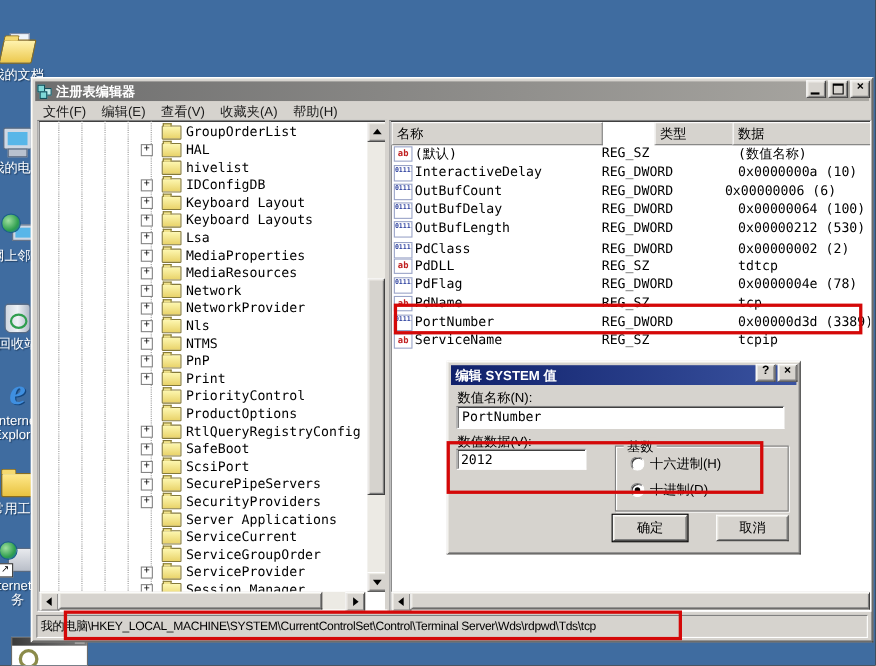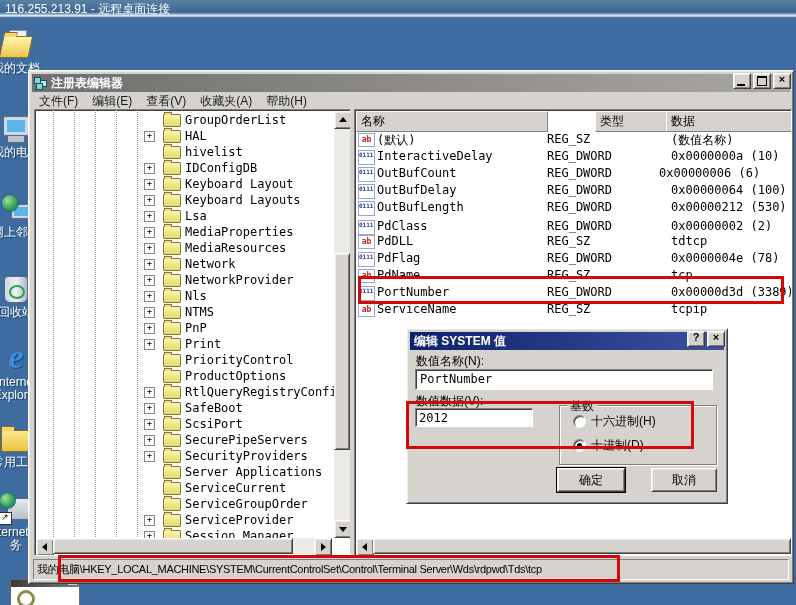--- a/index.html
+++ b/index.html
@@ -70,21 +70,21 @@
   .cap{width:16px;height:14px;position:relative;}
   .cap .g-min{position:absolute;left:3px;bottom:2px;width:8px;height:2px;background:#000;}
   .cap .g-max{position:absolute;left:3px;top:2px;width:8px;height:7px;border:1px solid #000;border-top-width:2px;}
   .cap .g-x{position:absolute;left:0;top:-1px;width:16px;text-align:center;font-weight:bold;font-size:11px;color:#000;}
   #re-menubar{position:absolute;left:3px;top:21px;right:3px;height:18px;background:#d6d3ce;display:flex;align-items:center;}
   #re-menubar span{padding:1px 7px;color:#1a1a1a;}
   
   #tree-pane{position:absolute;left:5px;top:38px;width:316px;height:445px;overflow:hidden;}
   #tree-guides{position:absolute;left:0;top:0;bottom:18px;width:120px;}
   .guide{position:absolute;top:0;bottom:0;border-left:1px dotted #9a9a9a;}
-  .tree-row{position:absolute;left:16px;height:16px;width:290px;display:flex;align-items:center;}
+  .tree-row{position:absolute;left:0;height:16px;width:290px;display:flex;align-items:center;}
   .plusbox{position:absolute;left:93px;top:3px;width:9px;height:9px;background:#fff;border:1px solid #848484;
     font-size:9px;line-height:7px;text-align:center;color:#000;font-family:"DejaVu Sans Mono",monospace;}
   .tfolder{position:absolute;left:112px;top:2px;width:16px;height:11px;background:linear-gradient(180deg,#fdf7b0,#e9d36a);
     border:1px solid #857a3a;border-radius:1px;}
   .tfolder:before{content:"";position:absolute;left:0px;top:-3px;width:6px;height:2px;background:#f0e28a;border:1px solid #857a3a;border-bottom:none;}
   .tlabel{position:absolute;left:134px;top:1px;white-space:nowrap;font-family:"DejaVu Sans Mono",monospace;font-size:12px;color:#000;}
   
   .sb-v{position:absolute;right:1px;top:1px;width:16px;background:#eceae4;}
   .sb-h{position:absolute;left:1px;bottom:1px;height:16px;background:#eceae4;}
   .sbtn{position:absolute;width:16px;height:16px;}
@@ -149,23 +149,20 @@
   #mini-title{position:absolute;left:0;top:0;right:0;height:7px;background:linear-gradient(90deg,#3a3a3a,#7a7a7a);}
   #mini-title i{position:absolute;right:2px;top:2px;width:9px;height:3px;background:#cfcfcf;}
   #mini-gear{position:absolute;left:6px;top:10px;width:12px;height:12px;border-radius:50%;
     border:3px solid #8b8b4a;background:#fff;}
 </style>
 </head>
 <body>
 
 <div id="screen">
 
-  <div id="rdp-bar">
-    <div id="rdp-title">116.255.213.91 - 远程桌面连接</div>
-  </div>
 
   <div id="desktop-icons">
       <div class="dk kind-folder-open" style="top: 28px;">
         <div class="dk-art">
           <div class="pg"></div>
           <div class="fo"></div>
         </div>
         <div class="dk-label">我的文档</div>
       </div>
       <div class="dk kind-computer" style="top: 112px;">

